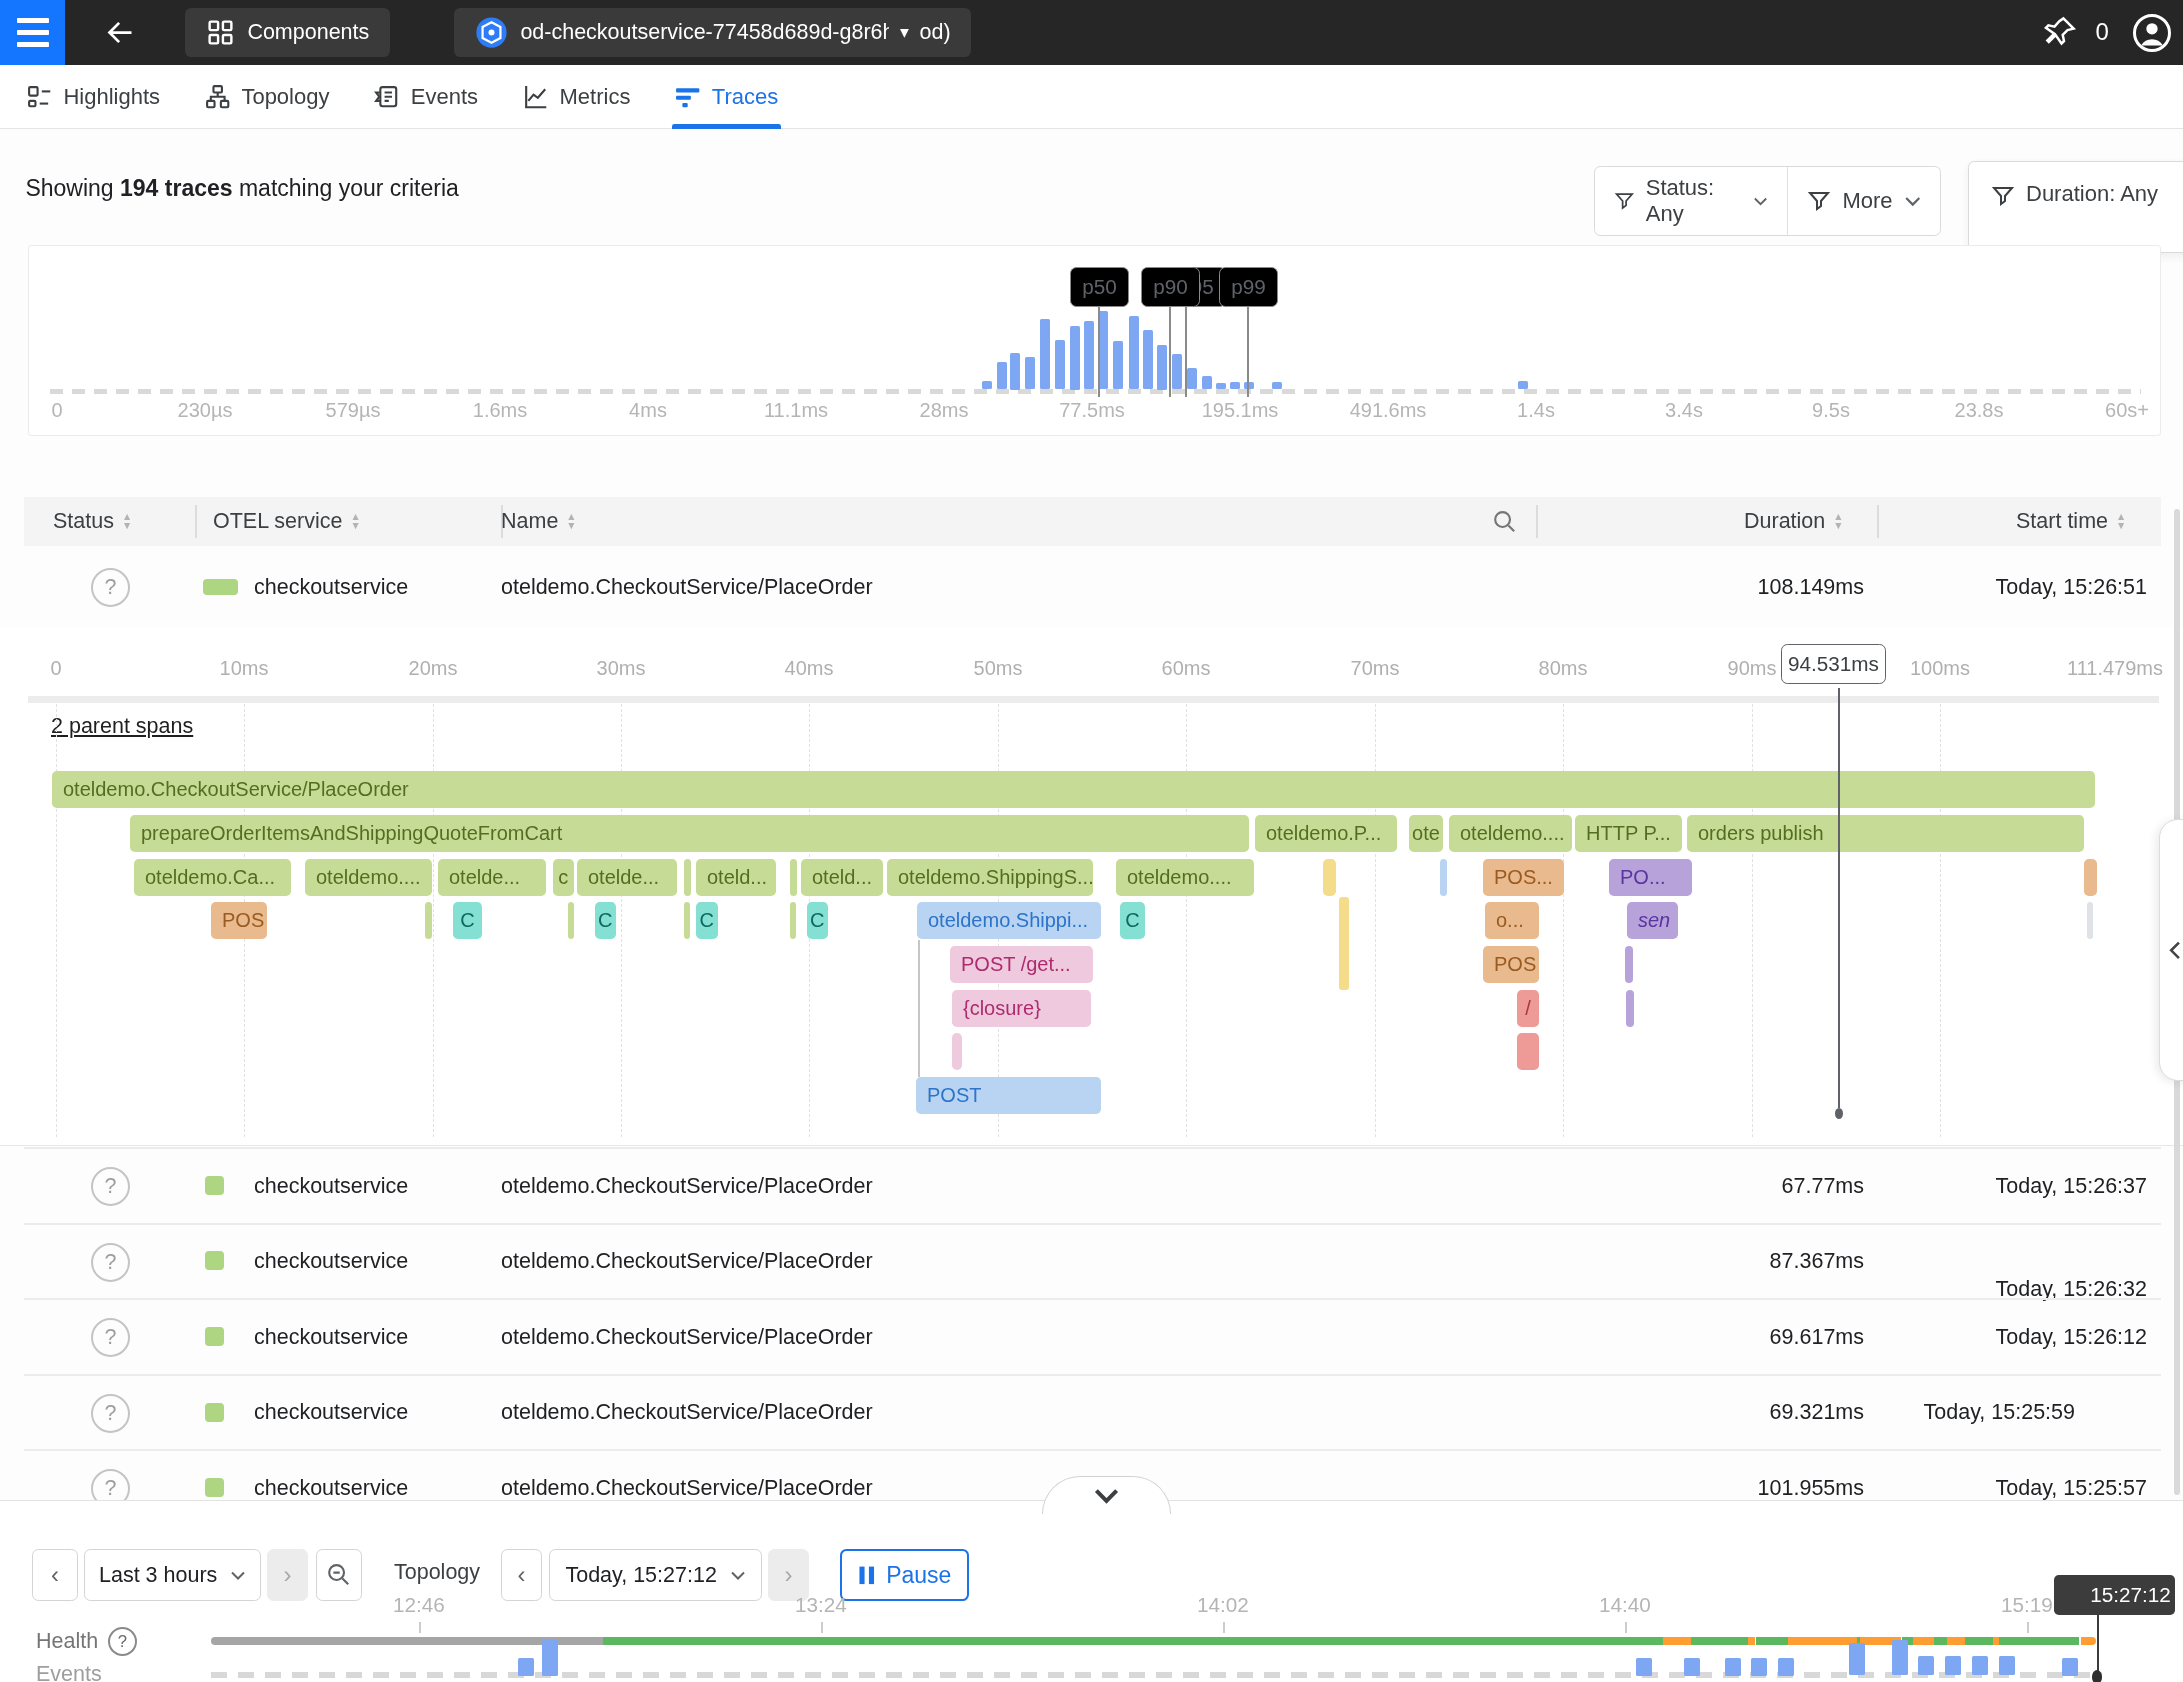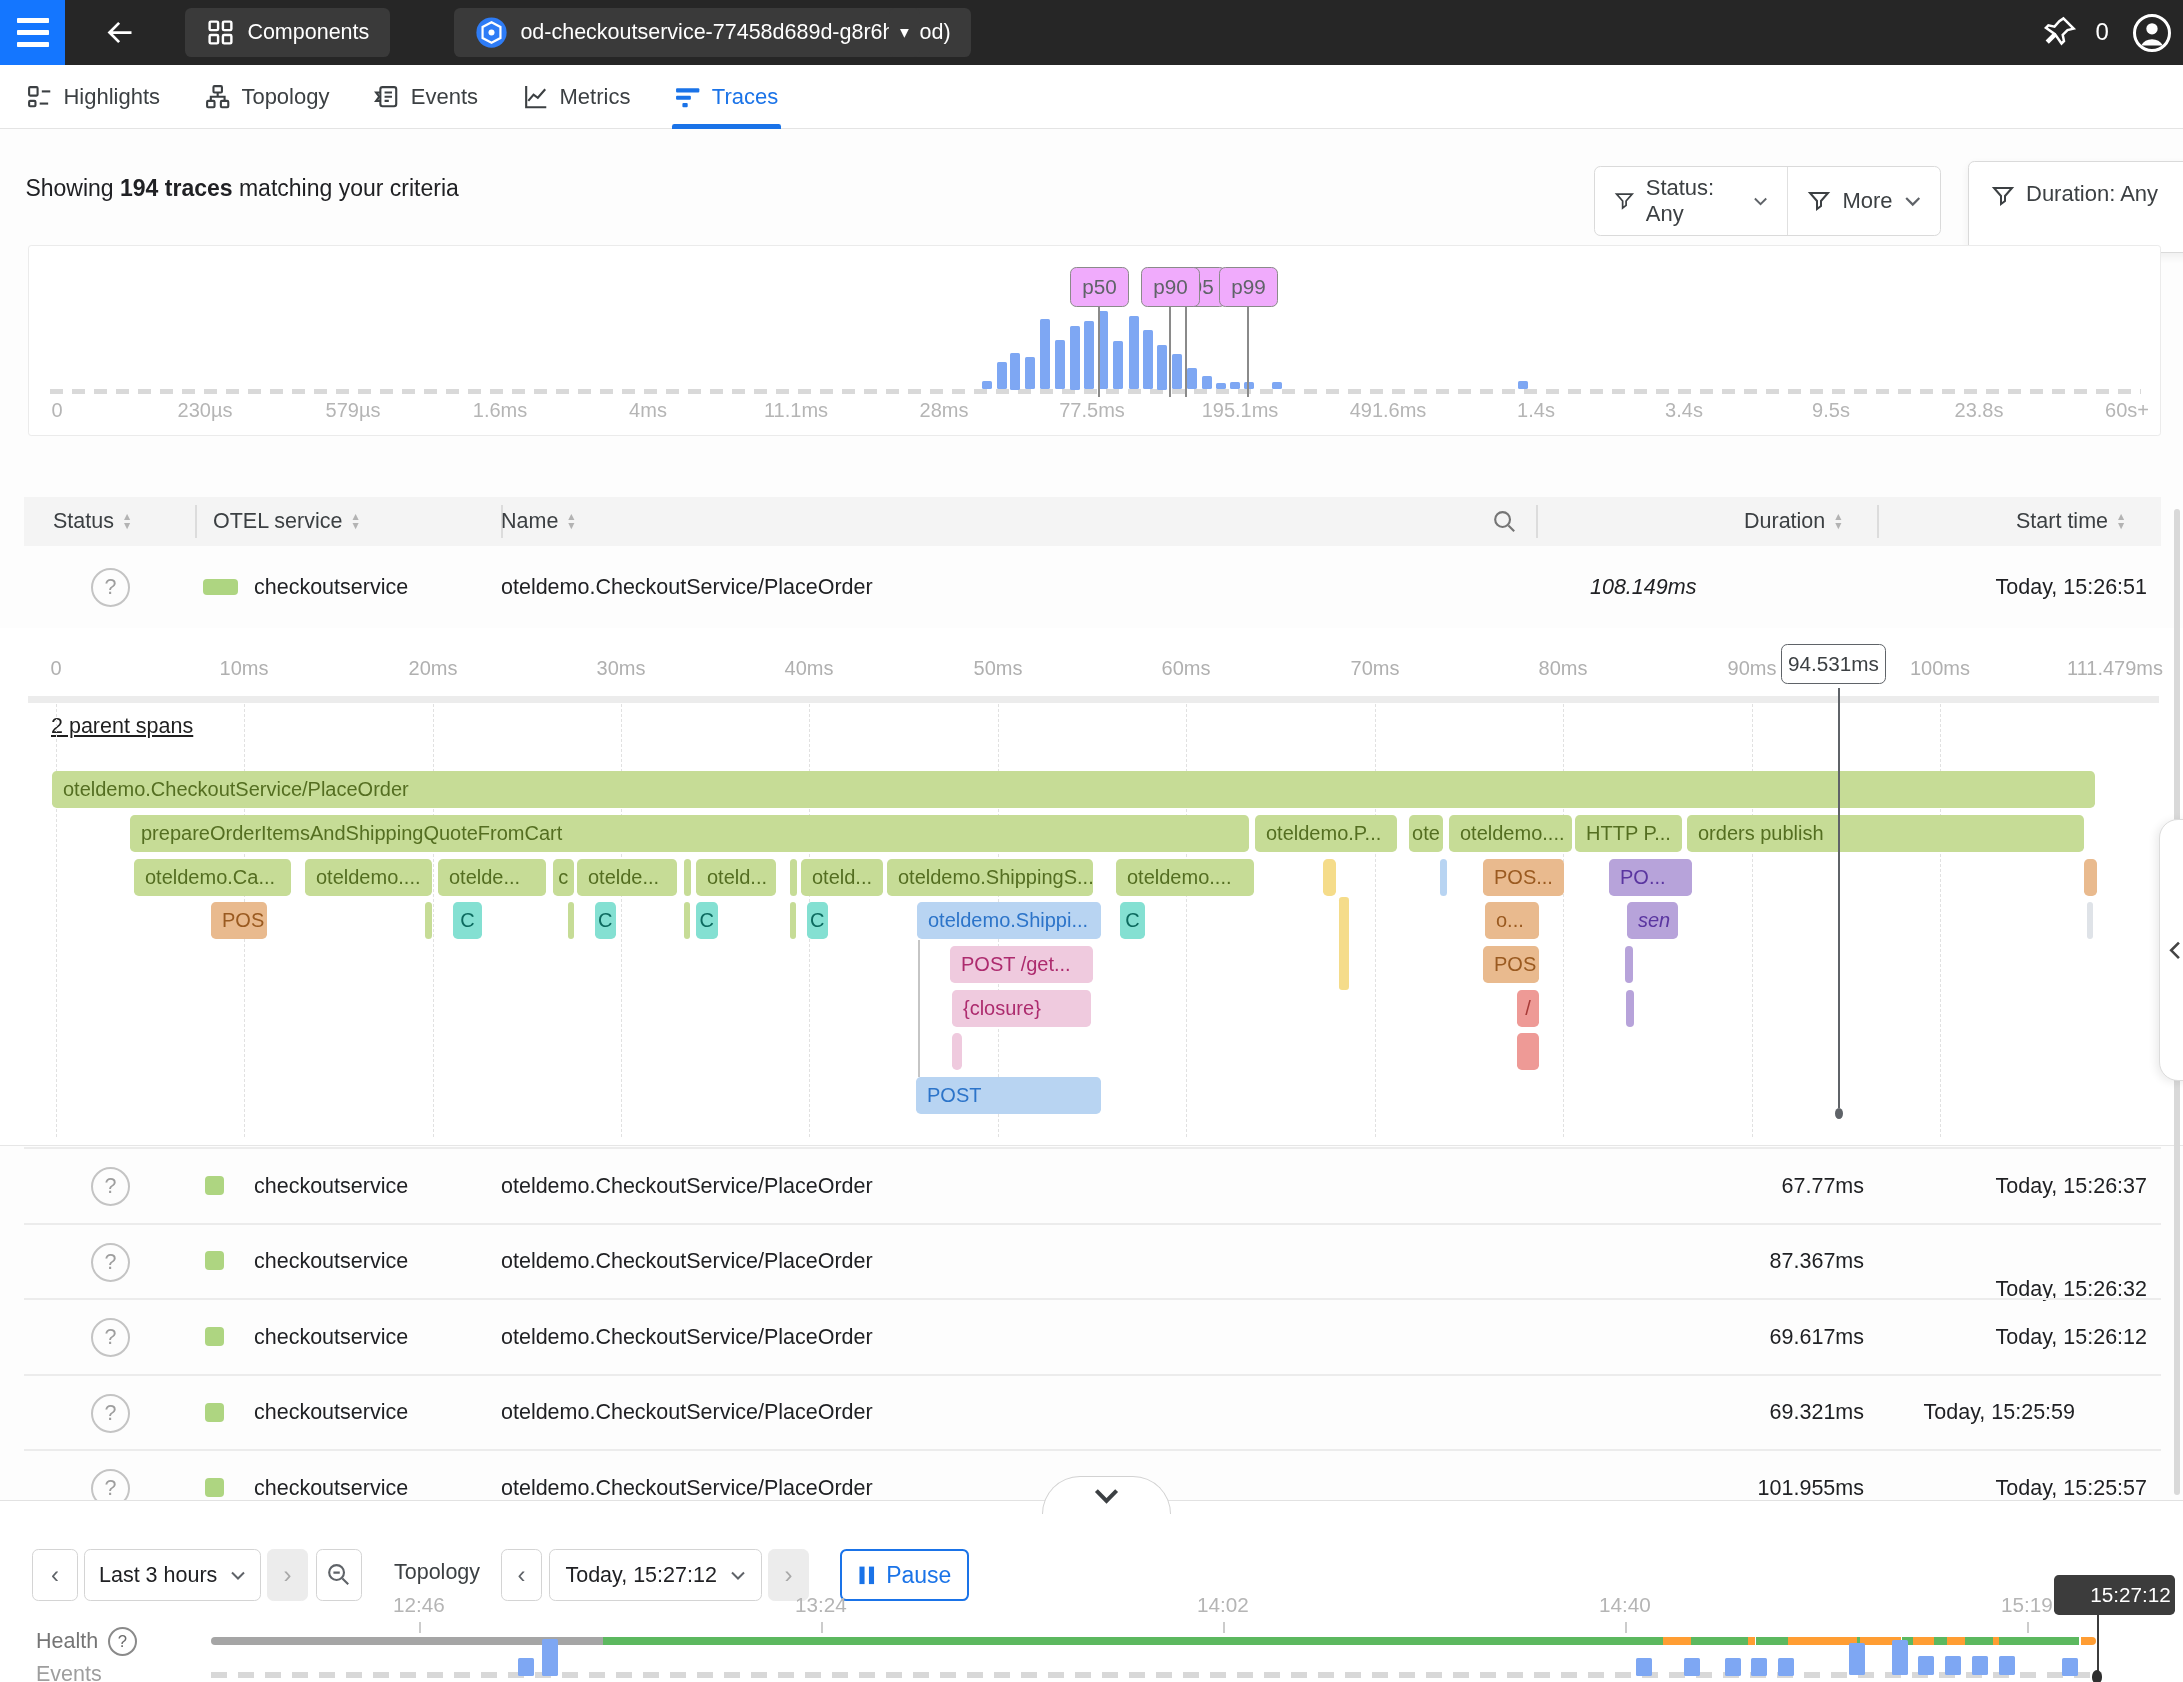--- a/index.html
+++ b/index.html
@@ -20,21 +20,21 @@
   #filtergroup{position:absolute;left:1594px;top:166px;width:345px;height:68px;border:1.6px solid #dadada;border-radius:6.4px;background:#fff;display:flex;align-items:center;}
   .filtercell{display:flex;align-items:center;gap:11px;padding:0 19px;font-size:22px;color:#3c4043;height:100%;cursor:pointer;}
   .filterdiv{width:1.6px;height:100%;background:#e0e0e0;}
   #durationpanel{position:absolute;left:1968px;top:161px;width:231px;height:92px;border:1.6px solid #dadada;border-radius:6.4px;background:#fff;box-shadow:0 3.2px 8px rgba(0,0,0,.06);display:flex;align-items:flex-start;padding:19px 0 0 22px;box-sizing:border-box;gap:11px;font-size:22px;color:#3c4043;}
   
   #histcard{position:absolute;left:28px;top:245px;width:2131px;height:189px;border:0.8px solid #ebebeb;border-radius:3.2px;background:#fff;}
   .hbar{position:absolute;width:10.3px;background:#7ea7f3;border-radius:1.6px;}
   .hbase{position:absolute;left:20.7px;top:143px;width:2091px;height:4.8px;background:repeating-linear-gradient(90deg,#d9d9d9 0 12.7px,transparent 12.7px 22px);}
   .htick{position:absolute;top:153px;transform:translateX(-50%);font-size:20px;color:#b5b5b5;white-space:nowrap;}
   .pctline{position:absolute;top:59px;width:1.6px;height:92px;background:#8a8a8a;}
-  .pctbox{position:absolute;top:20.7px;width:57px;height:38px;border:1.6px solid #8a8a8a;border-radius:6.4px;background:#f0abfc;color:#5f6368;font-size:20.7px;display:flex;align-items:center;justify-content:center;}
+  .pctbox{position:absolute;top:20.7px;width:57px;height:38px;border:1.6px solid #8a8a8a;border-radius:6.4px;background:#000000;color:#5f6368;font-size:20.7px;display:flex;align-items:center;justify-content:center;}
   
   #thead{position:absolute;left:24px;top:497px;width:2137px;height:49px;background:#f4f4f4;font-size:21.5px;color:#3c4043;}
   .hsep{position:absolute;top:8px;width:1.6px;height:33px;background:#dcdcdc;}
   .sort{display:inline-flex;flex-direction:column;line-height:8.7px;font-size:10.3px;color:#b3b3b3;vertical-align:middle;margin-left:8px;}
   .hlabel{position:absolute;top:12px;display:flex;align-items:center;}
   .qicon{position:absolute;width:35px;height:35px;border:2.4px solid #c4c4c4;border-radius:50%;color:#9e9e9e;font-size:21.5px;display:flex;align-items:center;justify-content:center;}
   .gpill{position:absolute;background:#aed581;border-radius:4px;}
   .cell{position:absolute;font-size:21.5px;color:#202124;white-space:nowrap;}
   .rsep{position:absolute;left:24px;width:2137px;height:1.6px;background:#ececec;}
   #scrollthumb{position:absolute;left:2174px;top:509px;width:6.4px;height:986px;background:#d9d9d9;border-radius:3.2px;}
@@ -313,21 +313,21 @@
           <span>▼</span>
         </span>
       </div>
   </div>
 
   <div>
     <div class="qicon" style="left:91px;top:568px;">?</div>
     <div class="gpill" style="left:203px;top:579px;width:35px;height:16px;"></div>
     <div class="cell" style="left:254px;top:575px;">checkoutservice</div>
     <div class="cell" style="left:501px;top:575px;">oteldemo.CheckoutService/PlaceOrder</div>
-    <div class="cell" style="left:1590px;top:575px;width:274px;text-align:left;font-style:italic;">108.149ms</div>
+    <div class="cell" style="left:1590px;top:575px;width:274px;text-align:right;">108.149ms</div>
     <div class="cell" style="left:1908px;top:575px;width:239px;text-align:right;">Today, 15:26:51</div>
   </div>
 
   <div id="wf">
     <div id="wband"></div>
     <div id="wtooltip">94.531ms</div>
     <a id="parentlink">2 parent spans</a>
     <div id="wfdyn">
         <div class="wgrid" style="left: 56px;"></div>
         <div class="wgrid" style="left: 244px;"></div>

